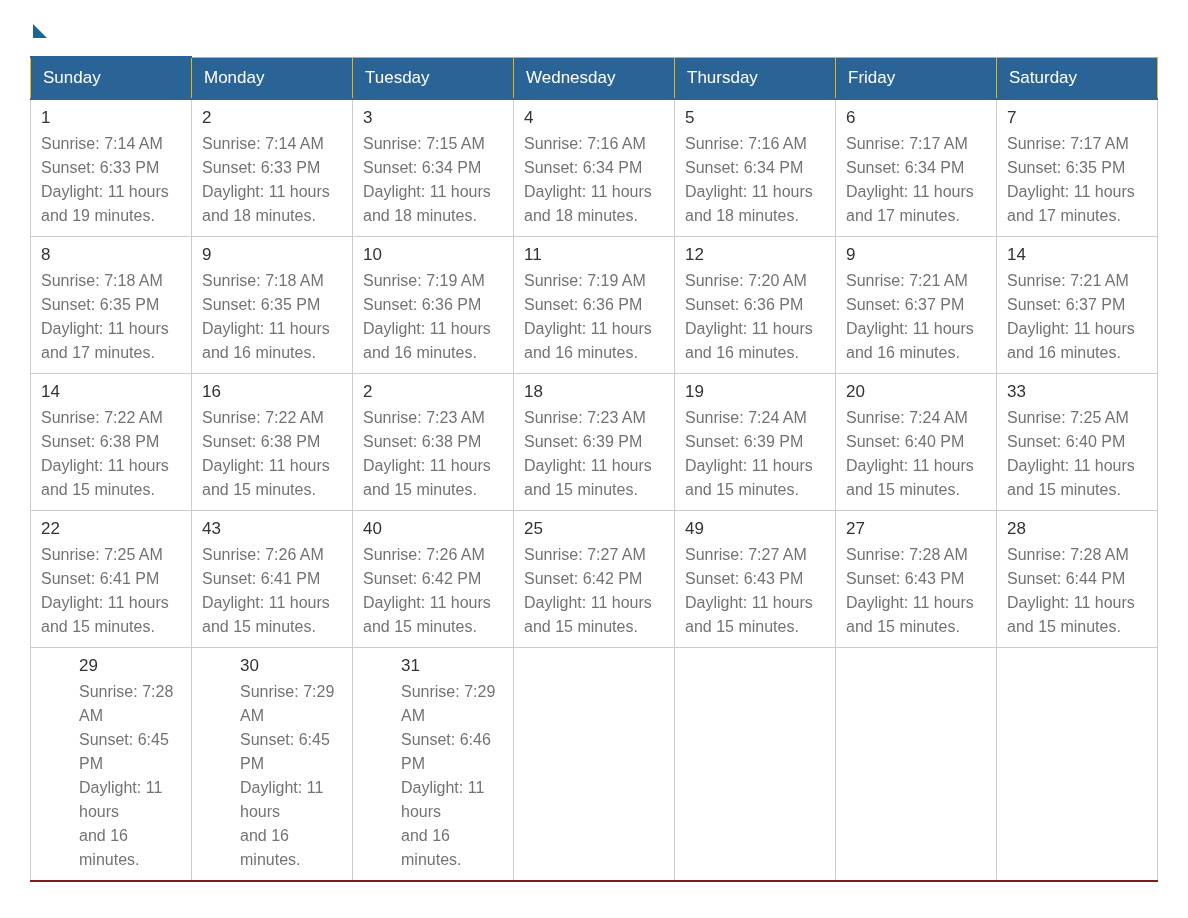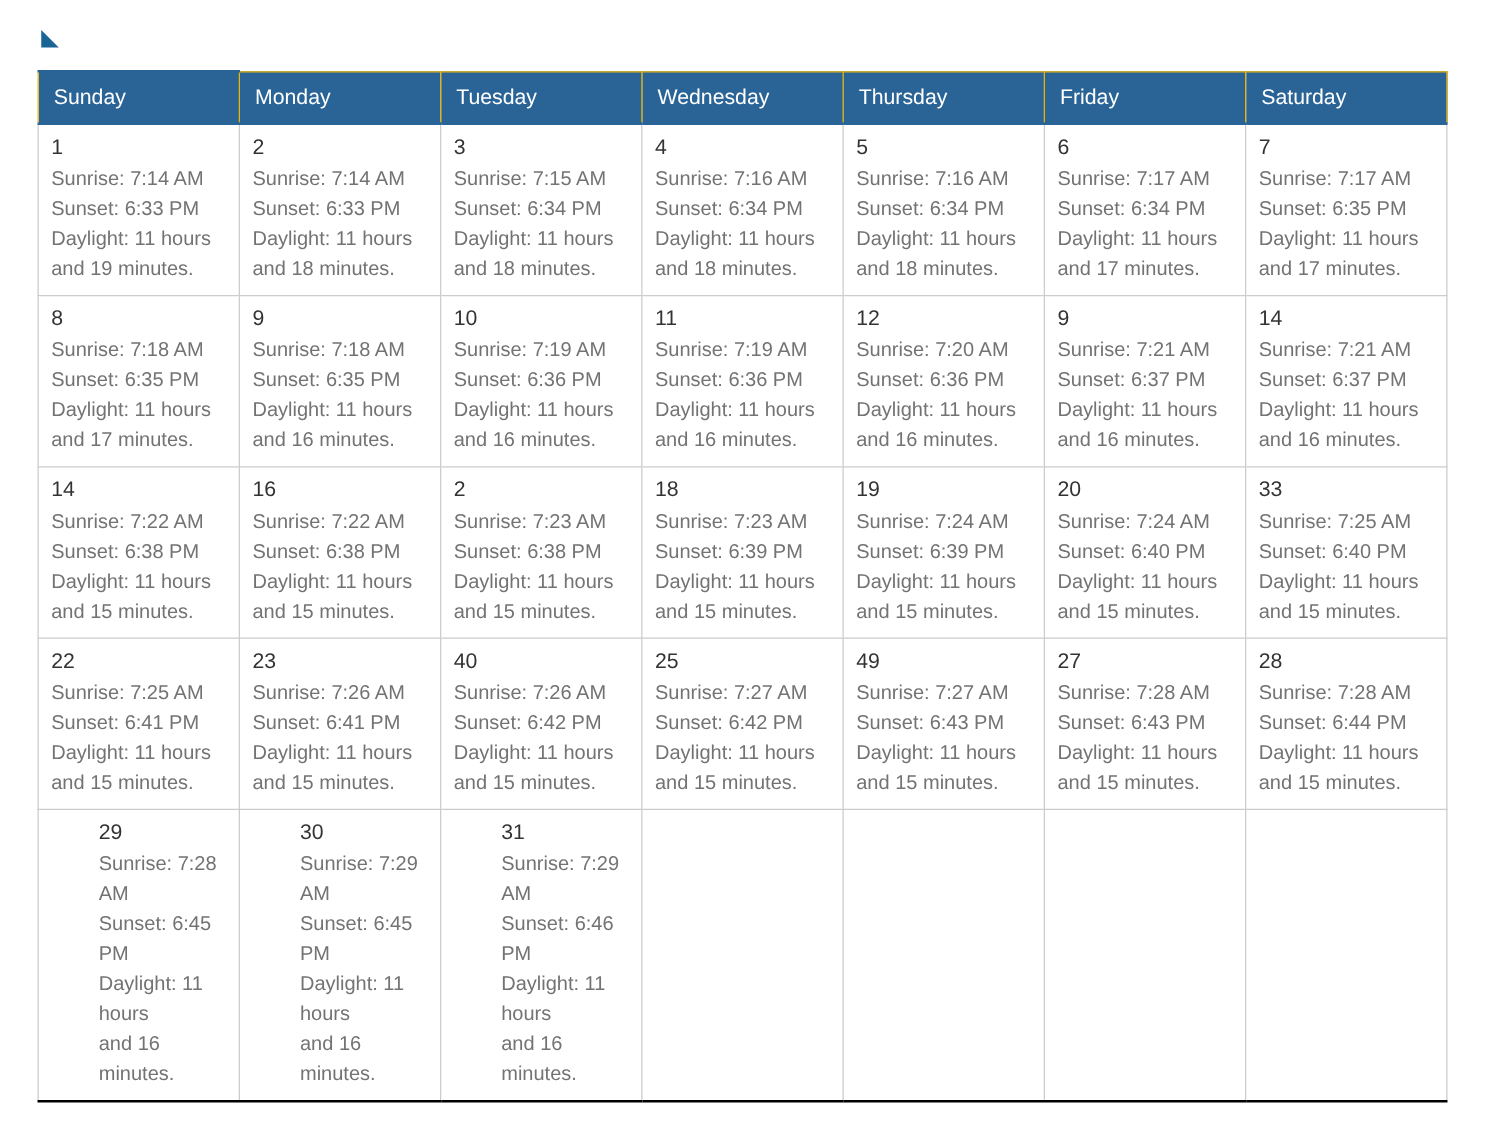--- a/index.html
+++ b/index.html
@@ -89,21 +89,21 @@
       color: #333;
       display: block;
       margin-bottom: 4px;
     }
     .day-info {
       font-size: 16px;
       line-height: 1.5;
       color: #737373;
     }
     .calendar tr:last-child td {
-      border-bottom: 2px solid #000000;
+      border-bottom: 2px solid #7f1d1d;
       padding-left: 48px;
     }
     .calendar thead tr th:first-child {
       border-top: 2px solid #2a6496;
     }
     .calendar tbody tr:first-child td {
       border-top: 2px solid #2a6496;
     }
     .empty-cell {
       background: #fff;
@@ -338,21 +338,21 @@
         <td>
           <span class="day-num">22</span>
           <div class="day-info">
             Sunrise: 7:25 AM<br>
             Sunset: 6:41 PM<br>
             Daylight: 11 hours<br>
             and 15 minutes.
           </div>
         </td>
         <td>
-          <span class="day-num">23</span>
+          <span class="day-num">43</span>
           <div class="day-info">
             Sunrise: 7:26 AM<br>
             Sunset: 6:41 PM<br>
             Daylight: 11 hours<br>
             and 15 minutes.
           </div>
         </td>
         <td>
           <span class="day-num">40</span>
           <div class="day-info">

